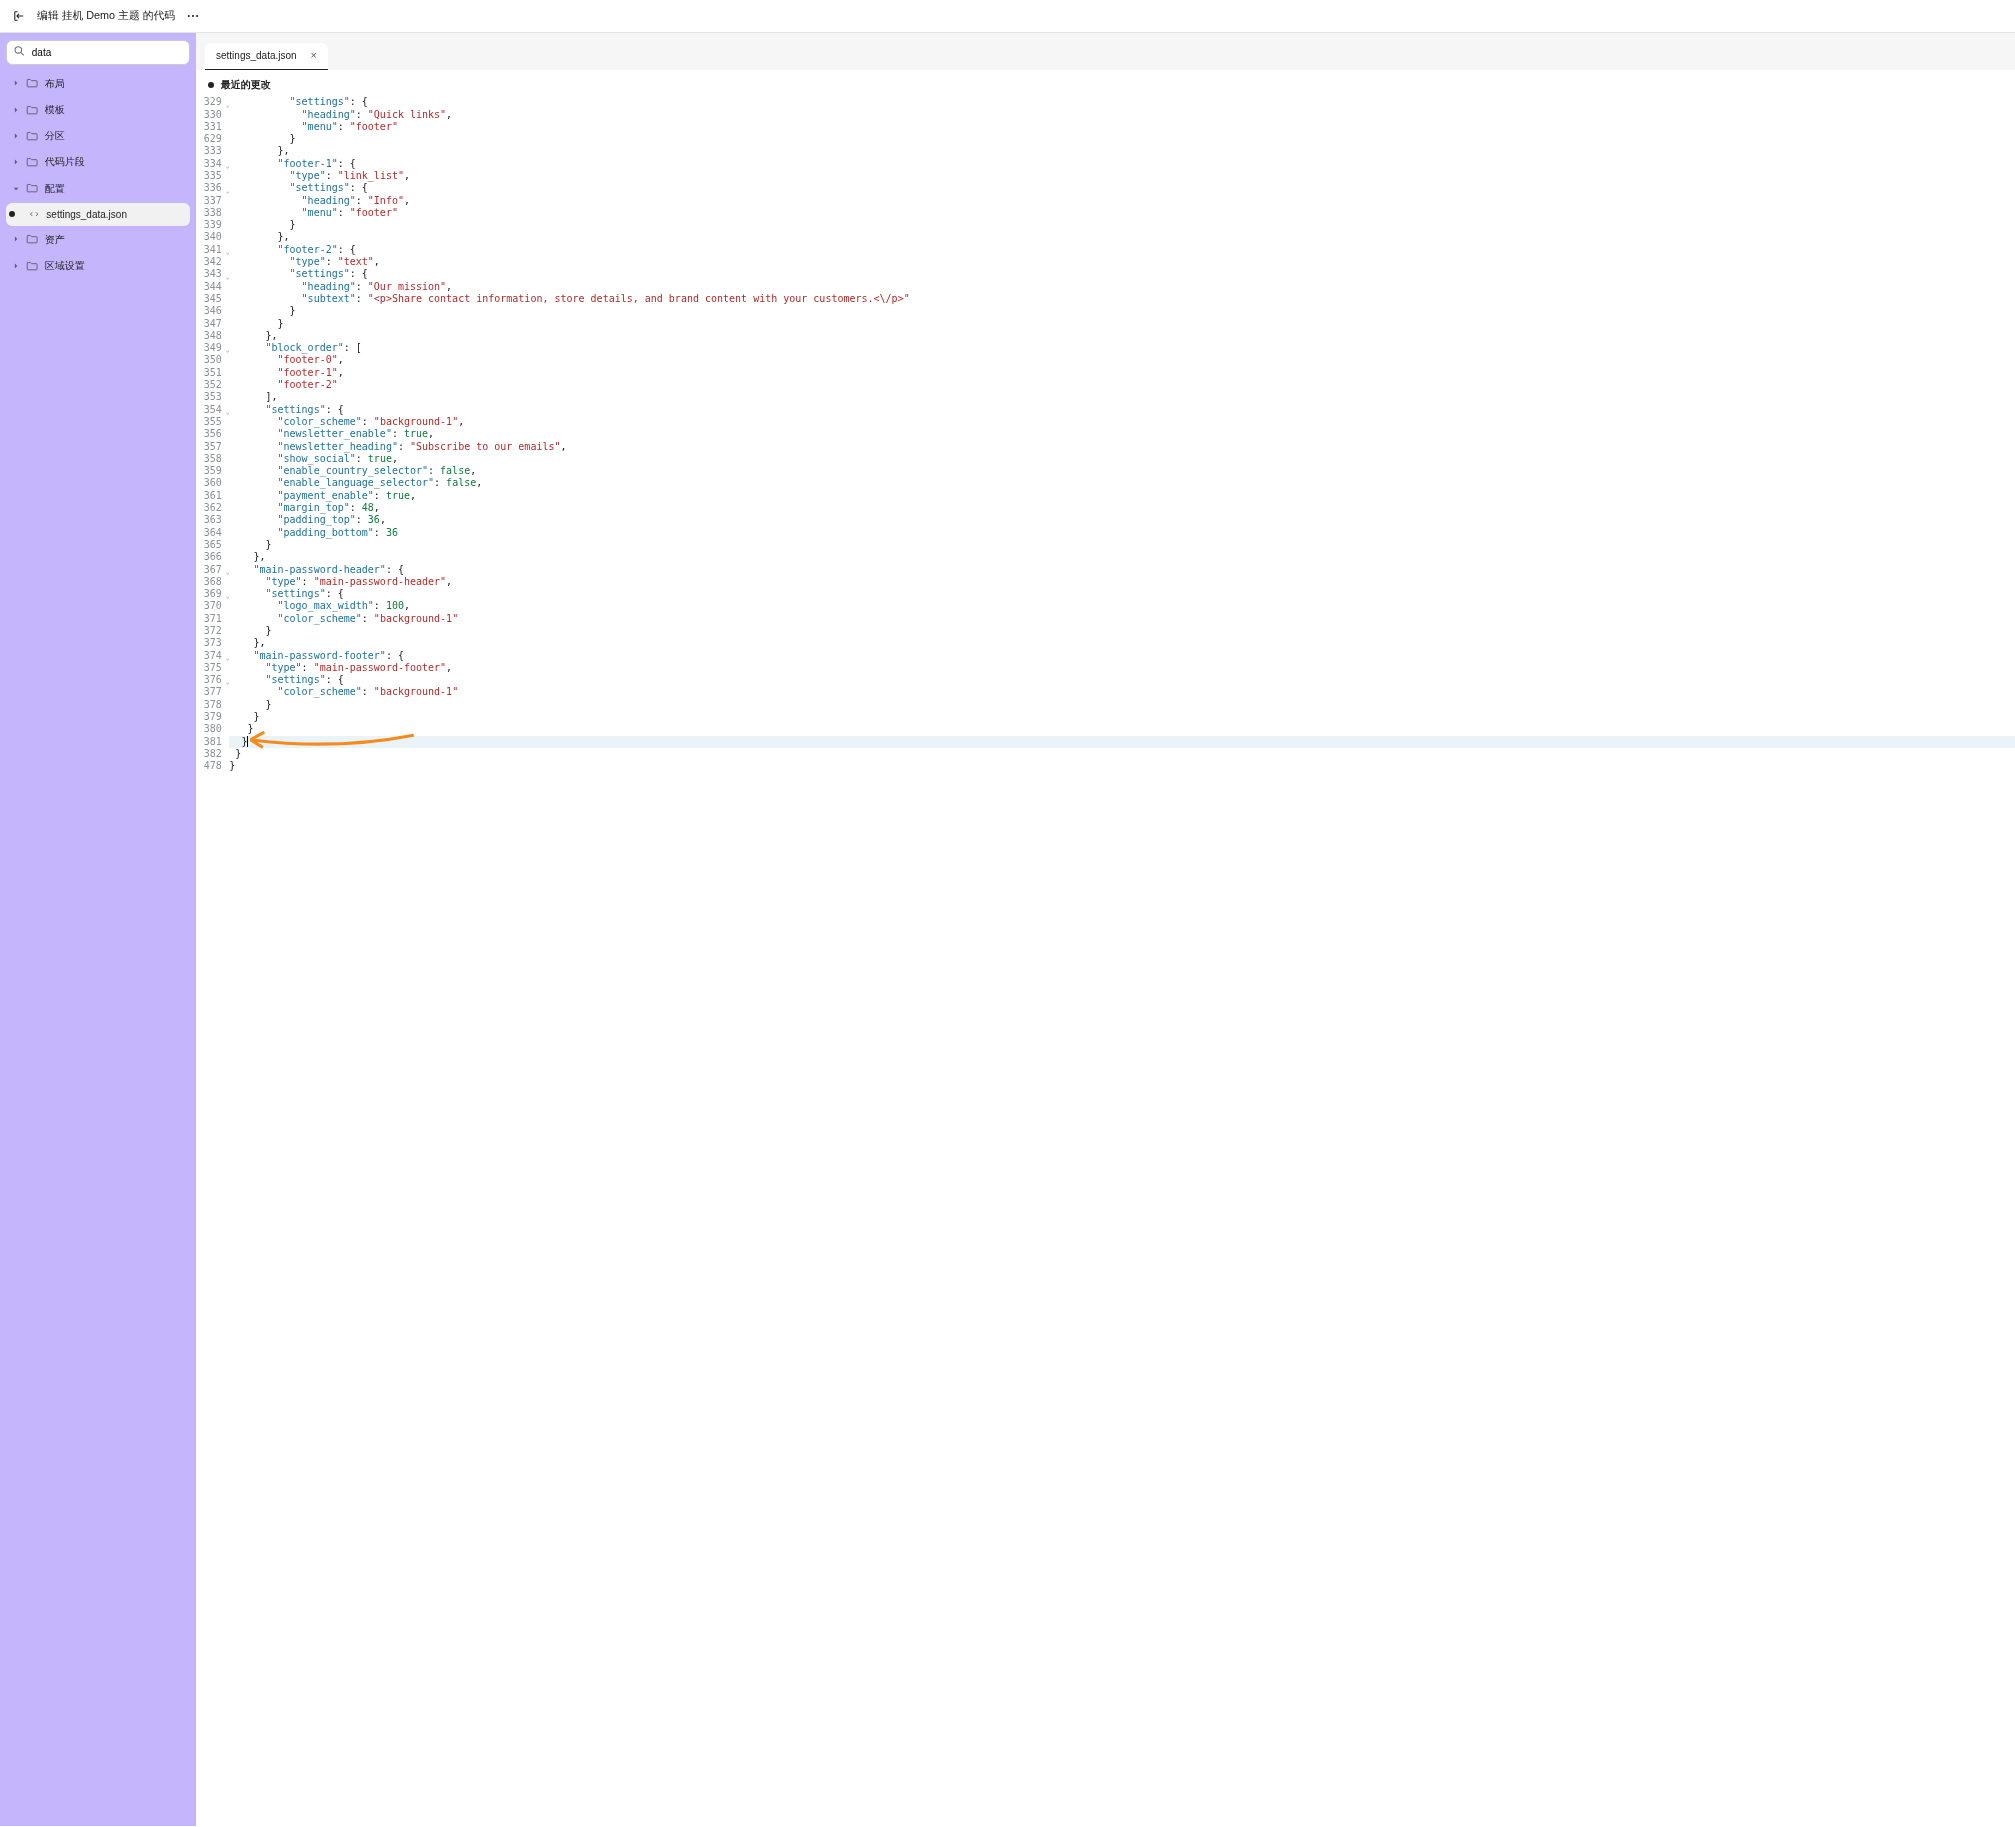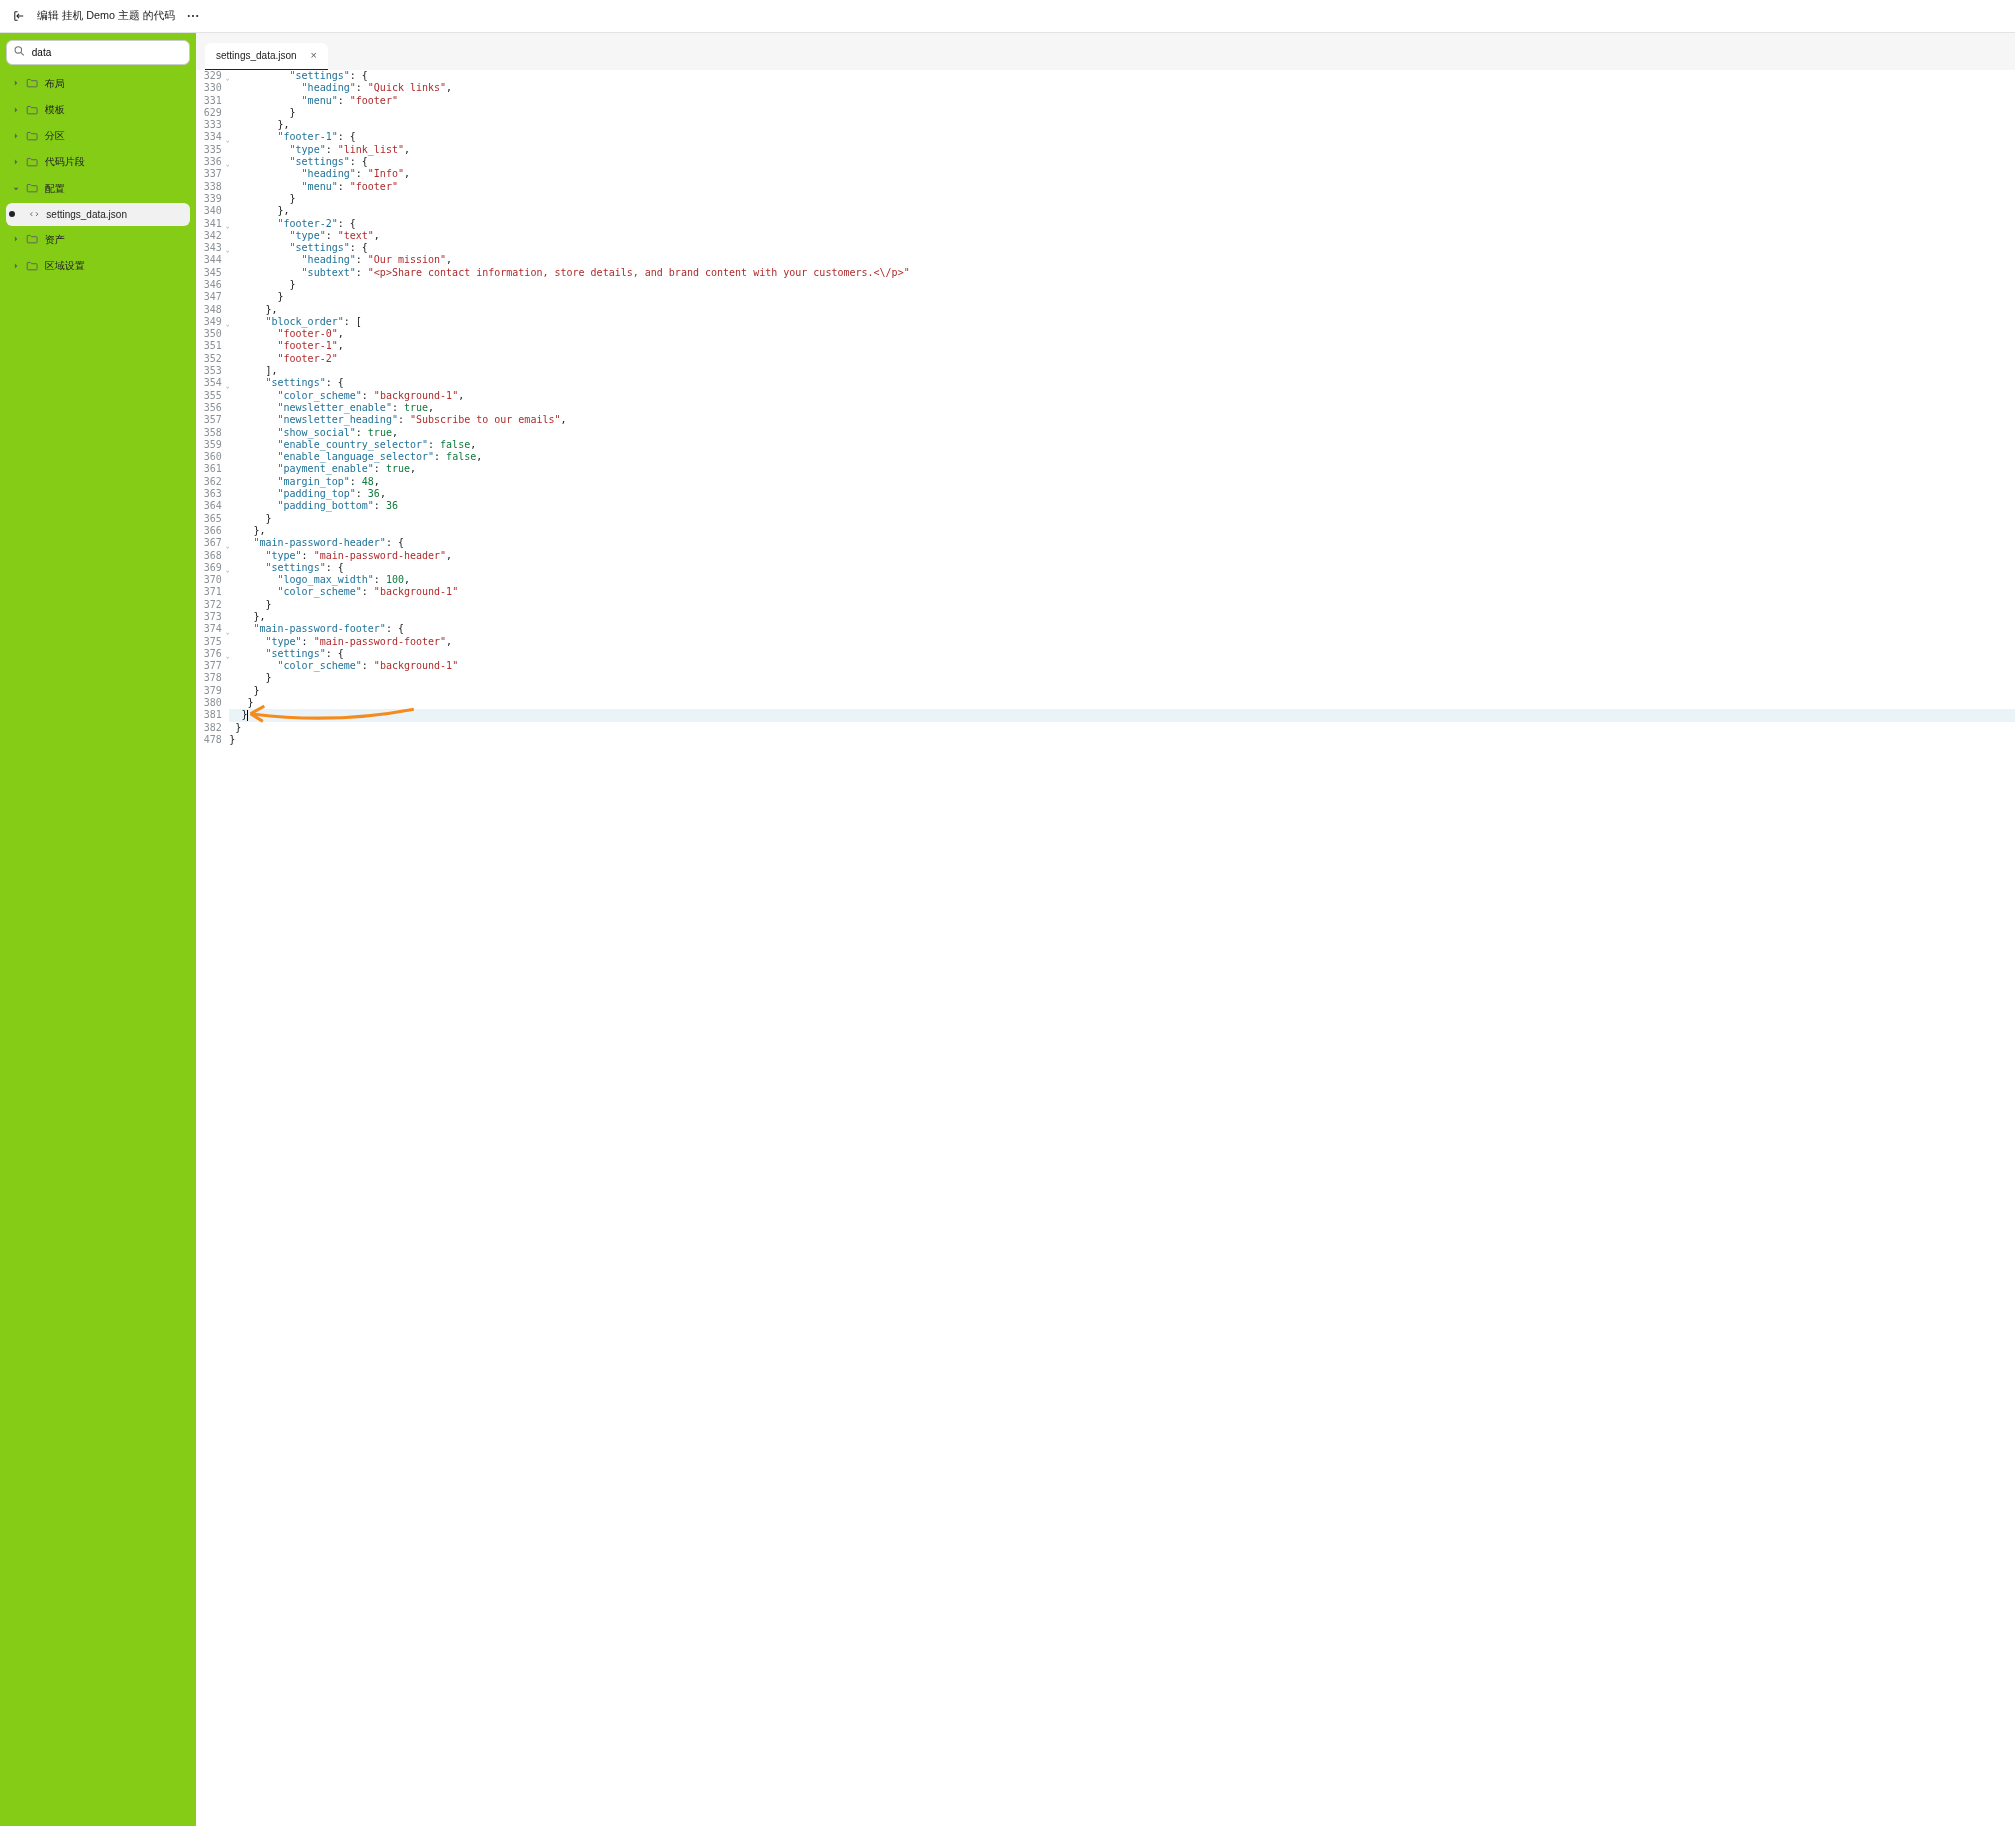--- a/index.html
+++ b/index.html
@@ -1,21 +1,21 @@
 <!DOCTYPE html>
 <html style="font-size:12.3px"><head>
 <meta charset="utf-8">
 <style>
 * { margin: 0; padding: 0; box-sizing: border-box; }
 body { font-family: -apple-system, BlinkMacSystemFont, "Segoe UI", sans-serif; font-size: 10px; color: #202223; background: #fff; }
 .header { display: flex; align-items: flex-end; padding: 9.2px 12.3px; border-bottom: 0.8px solid #e1e3e5; gap: 10.8px; }
 .header-title { font-size: 10.8px; font-weight: 400; }
 .back-icon svg, .more-icon svg { display: block; }
 .main { display: flex; height: calc(100vh - 34px); }
-.sidebar { width: 196px; flex-shrink: 0; padding: 6.2px; background: #84cc16; }
+.sidebar { width: 196px; flex-shrink: 0; padding: 6.2px; background: #c4b5fd; }
 .search-wrap { position: relative; margin-bottom: 6.2px; }
 .search-input { width: 100%; padding: 6.2px 7.7px 6.2px 24.6px; border: 0.8px solid #c9cccf; border-radius: 6.2px; font-size: 10px; outline: none; }
 .search-icon-wrap { position: absolute; left: 7.7px; top: 50%; transform: translateY(-50%); color: #6d7175; }
 .tree { display: flex; flex-direction: column; gap: 1.5px; }
 .tree-item { display: flex; align-items: center; padding: 5.4px 6.2px; border-radius: 6.2px; cursor: pointer; gap: 6.2px; }
 .tree-item.active { background: #f1f1f1; }
 .tree-item .chev { width: 7.7px; flex-shrink: 0; color: #5c5f62; display:flex; align-items:center; justify-content:center;}
 .tree-item .icon { width: 12.3px; flex-shrink: 0; color: #5c5f62; display:flex; align-items:center;}
 .tree-item .label { flex: 1; font-size: 10px; }
 .tree-item .dot { width: 6.2px; height: 6.2px; background: #202223; border-radius: 50%; flex-shrink: 0; margin-left: -12.3px; margin-right:6.2px;}
@@ -179,20 +179,26 @@
   </div>
 
   <div class="content">
     <div class="tab-bar">
       <div class="tab">
         <span>settings_data.json</span>
         <span class="tab-close">×</span>
       </div>
     </div>
     <div class="editor">
+      <div class="changes-bar">
+        <div class="changes-title">
+          <span class="changes-dot"></span>
+          <span>最近的更改</span>
+        </div>
+      </div>
       <div class="code-area">
         <div class="gutter" id="gutter">
             <div class="gutter-line">329<span class="fold">⌄</span></div>
             <div class="gutter-line">330</div>
             <div class="gutter-line">331</div>
             <div class="gutter-line">629</div>
             <div class="gutter-line">333</div>
             <div class="gutter-line">334<span class="fold">⌄</span></div>
             <div class="gutter-line">335</div>
             <div class="gutter-line">336<span class="fold">⌄</span></div>

